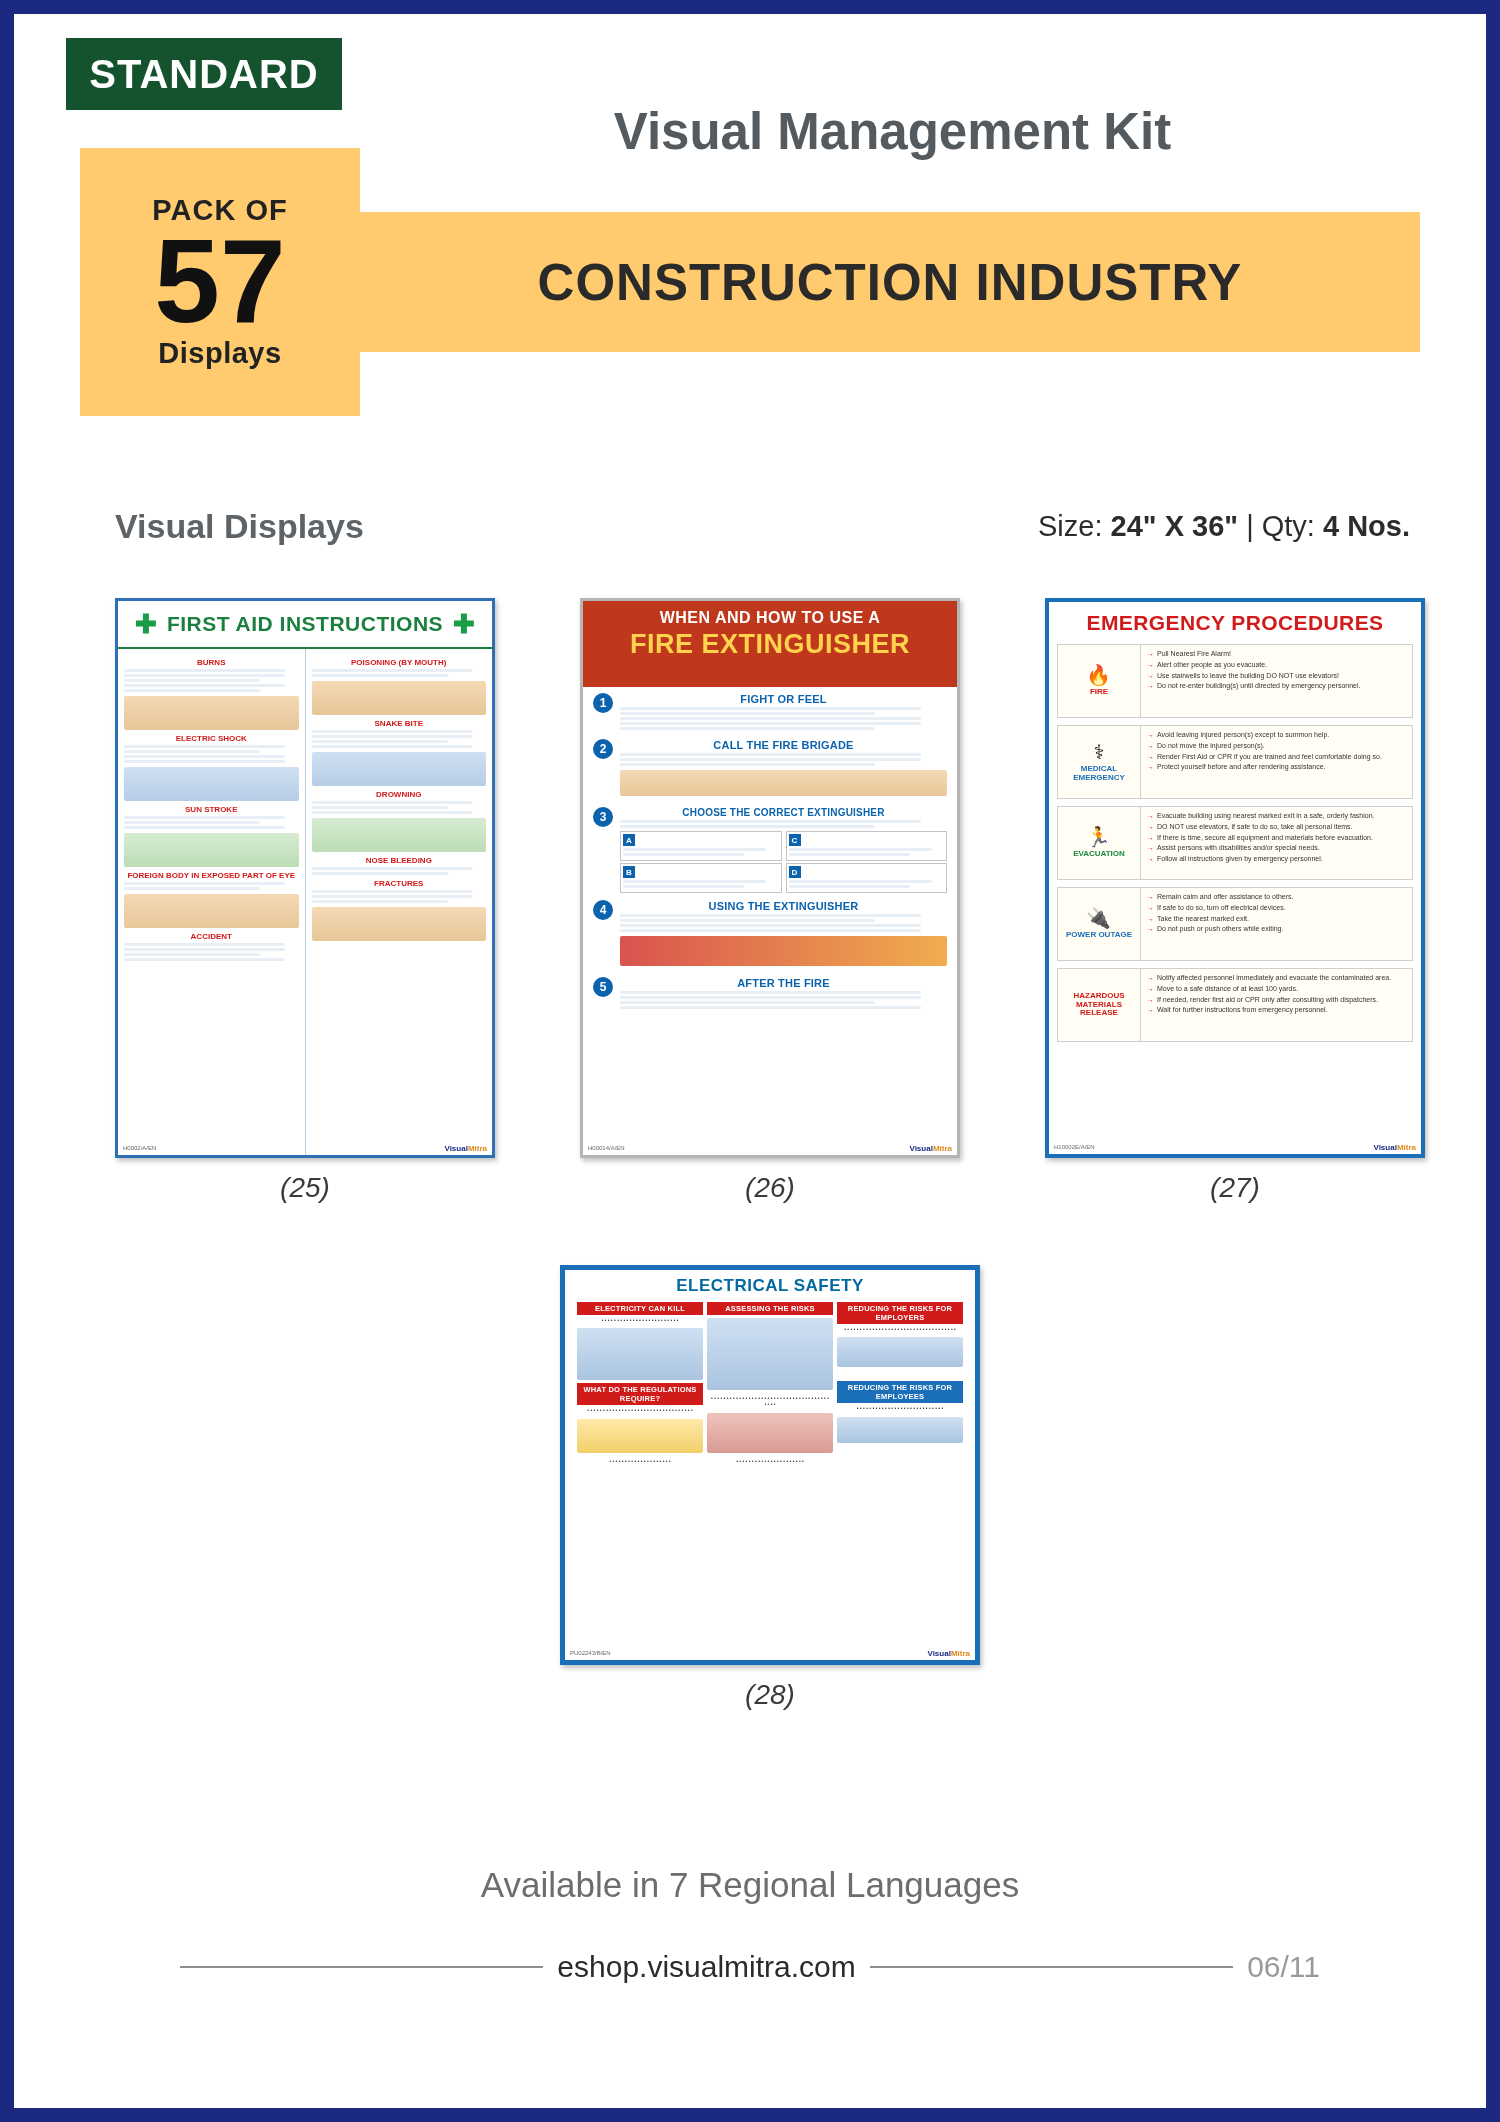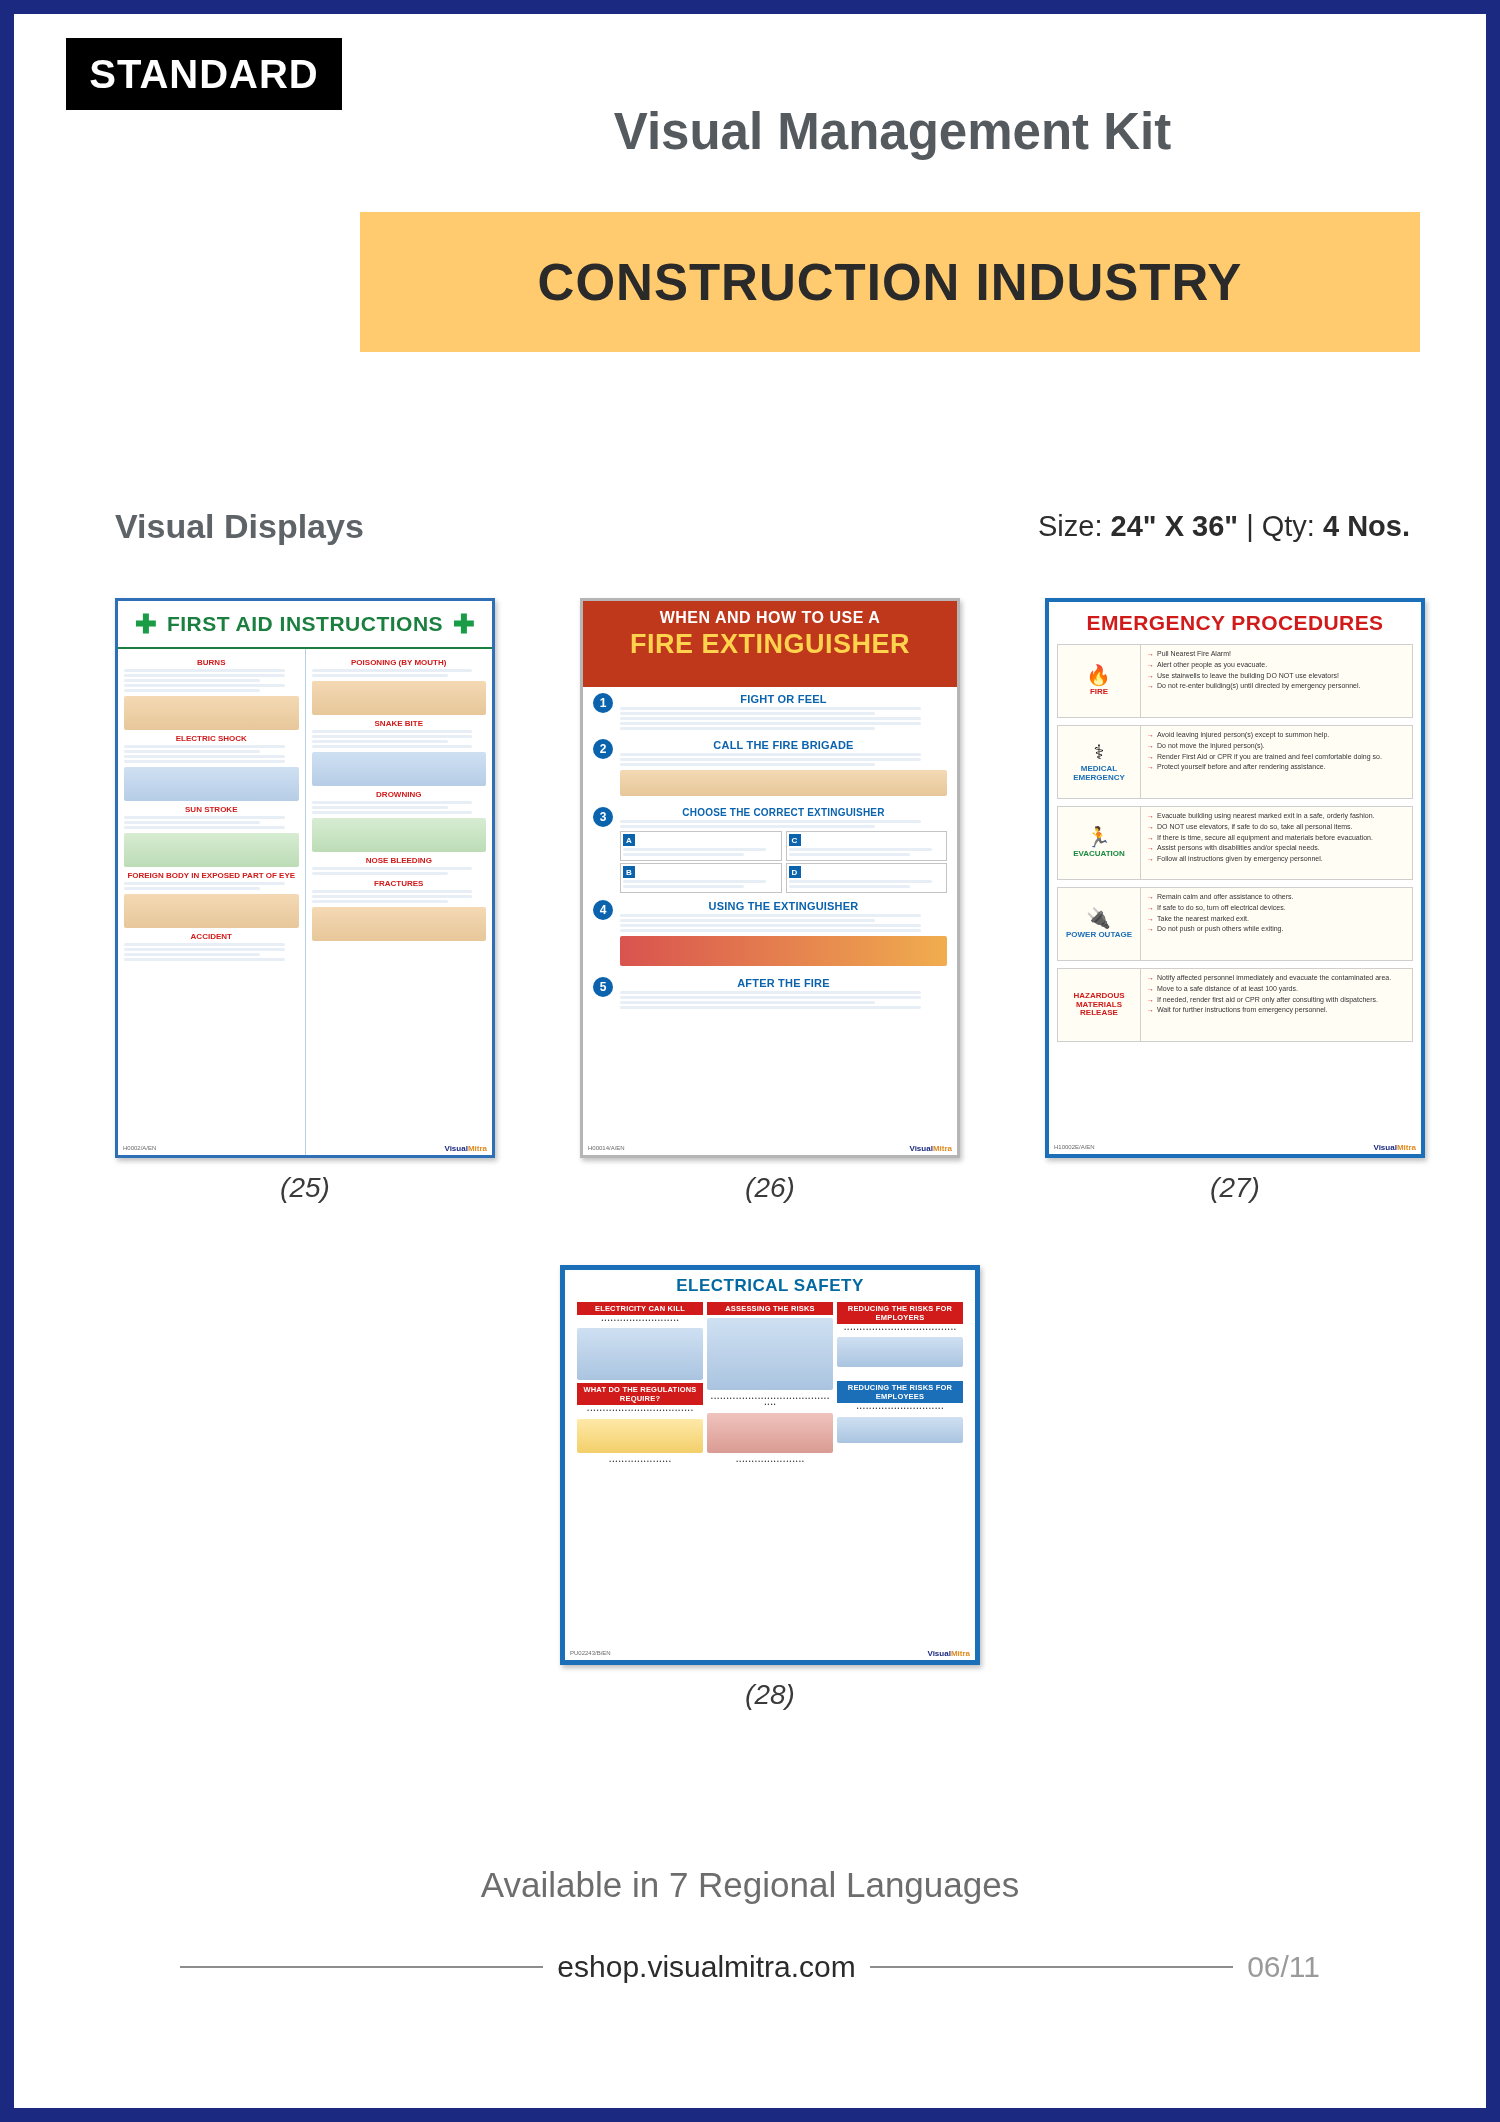--- a/index.html
+++ b/index.html
@@ -21,21 +21,21 @@
     left:0;top:0;right:0;bottom:0;
     border:6px solid #ffffff;
     box-sizing:border-box;
     overflow:hidden;
   }
 
   
   .standard-tab{
     position:absolute;left:46px;top:18px;
     width:276px;height:72px;
-    background:#000000;
+    background:#14532d;
     display:flex;align-items:center;justify-content:center;
   }
   .standard-tab span{
     color:#ffffff;font-weight:bold;font-size:40px;letter-spacing:1px;
   }
   .pack-box{
     position:absolute;left:60px;top:128px;
     width:280px;height:268px;
     background:#ffcb6e;
     display:flex;flex-direction:column;align-items:center;justify-content:center;
@@ -194,20 +194,25 @@
 </head>
 <body>
 
 <div class="page">
   <div class="inner">
 
     <div class="standard-tab">
       <span>STANDARD</span>
     </div>
 
+    <div class="pack-box">
+      <div class="pk">PACK OF</div>
+      <div class="num">57</div>
+      <div class="dp">Displays</div>
+    </div>
 
     <div class="kit-title">Visual Management Kit</div>
 
     <div class="cat-band">
       <span>CONSTRUCTION INDUSTRY</span>
     </div>
 
     <div class="vd-label">Visual Displays</div>
     <div class="size-qty">
       <span>Size:</span>

